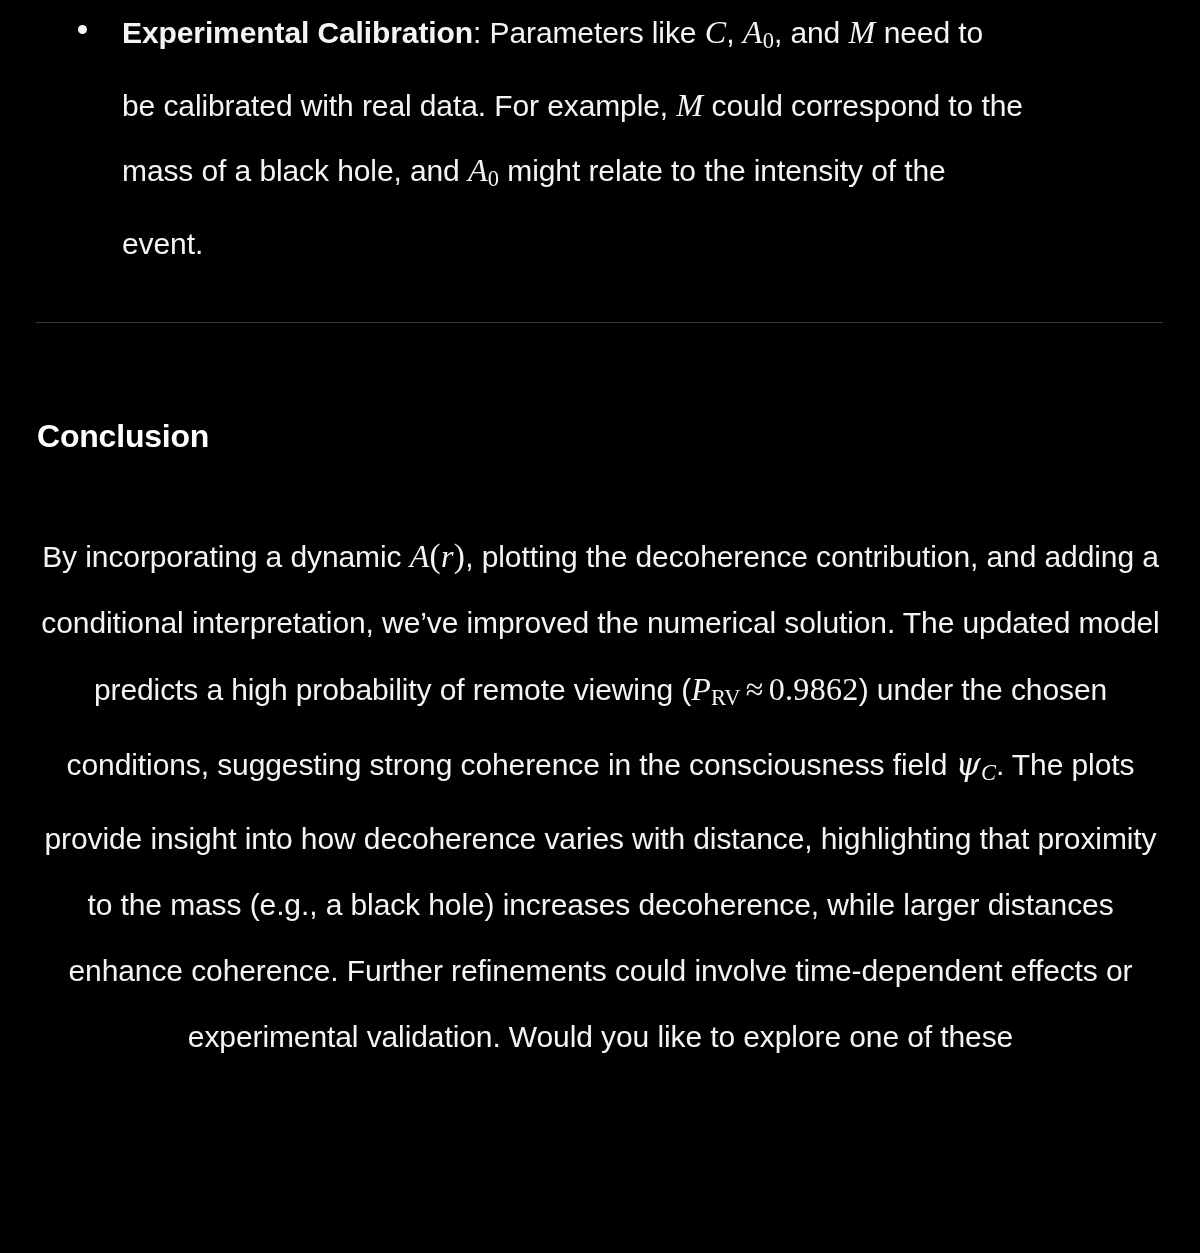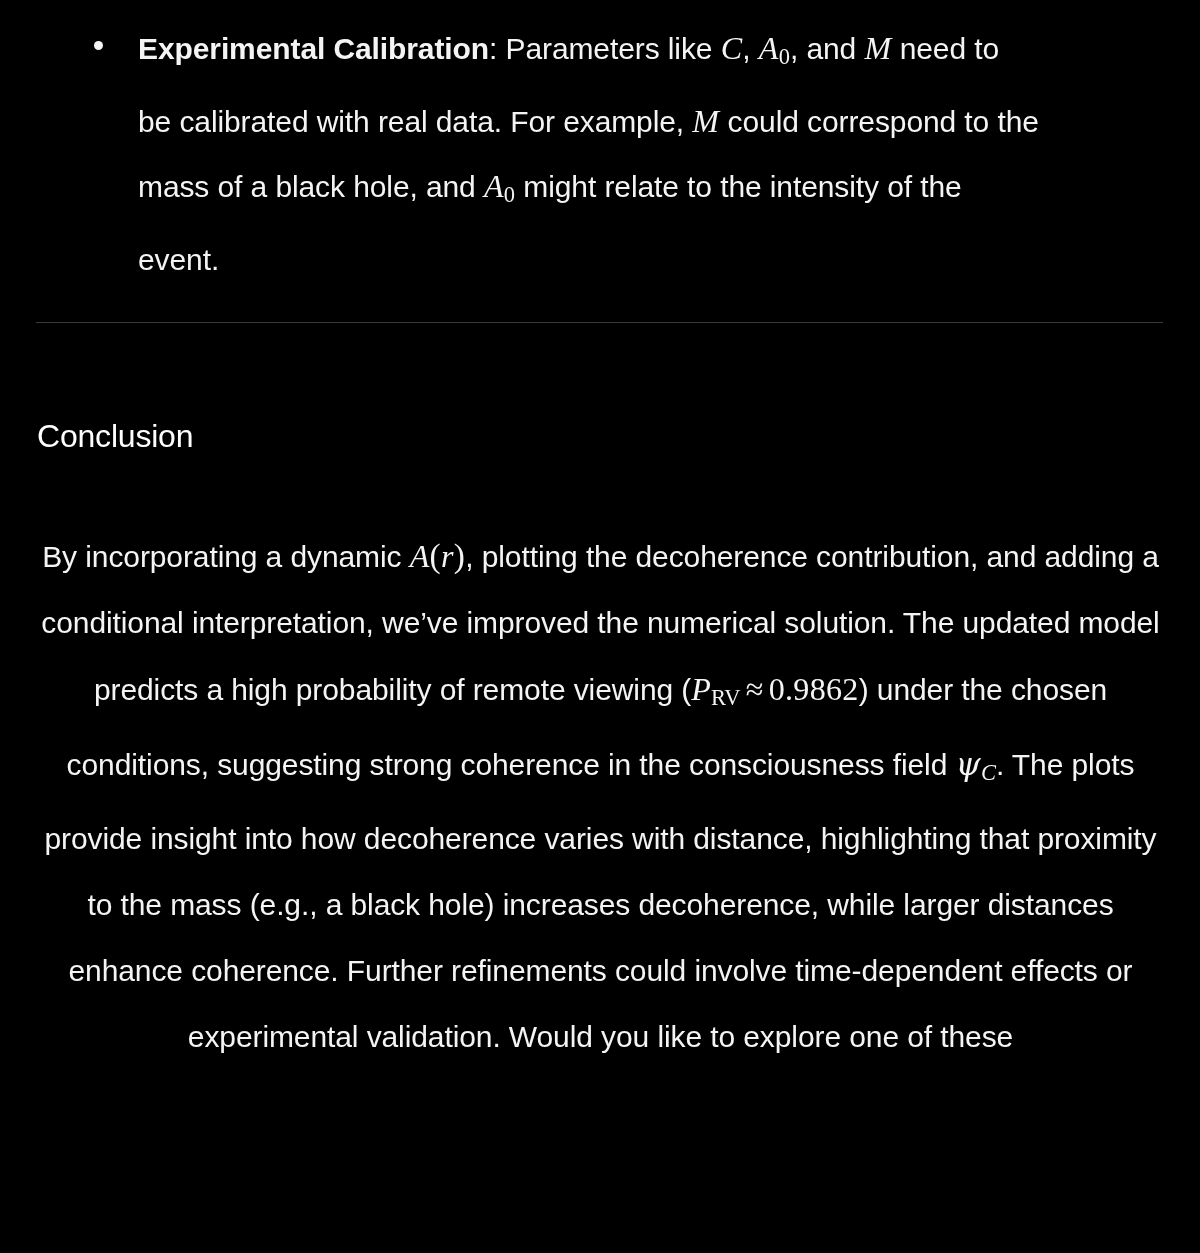--- a/index.html
+++ b/index.html
@@ -23,21 +23,21 @@
     background: #000000;
     box-sizing: border-box;
   }
 
   
   .bullet-block {
     position: absolute;
     left: 0;
     top: 0;
     width: 1060px;
-    padding: 16px;
+    padding: 0;
   }
   .bullet-item {
     position: relative;
     margin: 0;
     padding-left: 122px;
     padding-right: 36px;
     font-size: 30px;
     line-height: 65px;
     letter-spacing: -0.1px;
     color: #f4f4f4;
@@ -67,21 +67,21 @@
     border: 0;
   }
 
   
   .section-heading {
     position: absolute;
     left: 37px;
     top: 415px;
     margin: 0;
     font-size: 32px;
-    font-weight: 400;
+    font-weight: 700;
     line-height: 42px;
     letter-spacing: -0.2px;
     color: #ffffff;
   }
 
   
   .body-paragraph {
     position: absolute;
     left: 37px;
     top: 523px;

